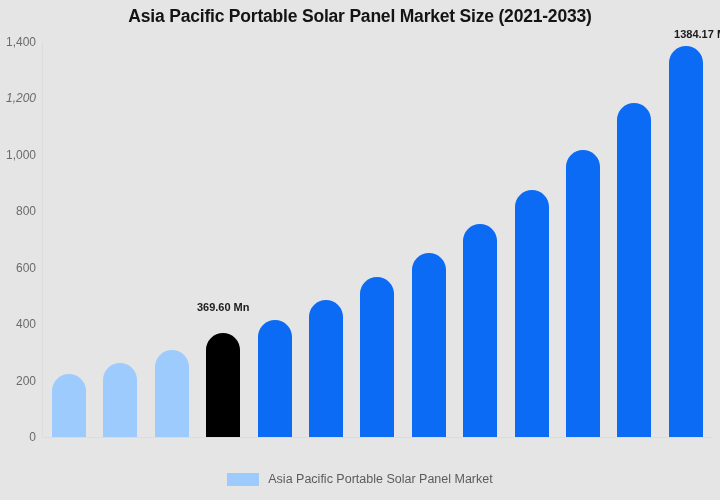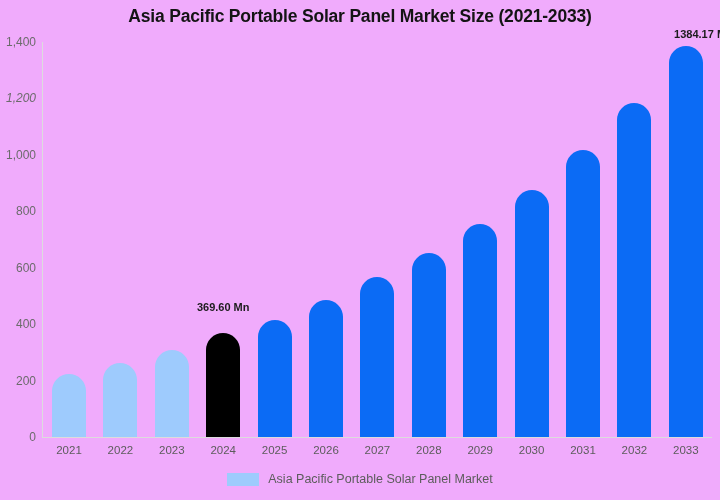--- a/index.html
+++ b/index.html
@@ -11,21 +11,21 @@
     height: 500px;
     background: #ffffff;
     font-family: "Liberation Sans", sans-serif;
     overflow: hidden;
   }
 
   #chart-root {
     position: relative;
     width: 720px;
     height: 500px;
-    background: #f0abfc;
+    background: #e5e5e5;
   }
 
   
   #chart-title {
     position: absolute;
     top: 6px;
     left: 0;
     width: 720px;
     text-align: center;
     font-size: 17.5px;
@@ -205,34 +205,19 @@
       </div>
       <div class="bar-slot" style="left: 575.4px; height: 395px;">
         <div class="bar" style="height: 334.057px; background: rgb(11, 107, 245);"></div>
       </div>
       <div class="bar-slot" style="left: 626.8px; height: 395px;">
         <div class="bar" style="height: 390.534px; background: rgb(11, 107, 245);"></div>
         <div class="bar-label clipped" style="bottom: 396.534px;">1384.17 Mn</div>
       </div>
     </div>
 
-  <div id="x-axis">
-      <div class="x-tick" style="left: 1px;">2021</div>
-      <div class="x-tick" style="left: 52.4px;">2022</div>
-      <div class="x-tick" style="left: 103.8px;">2023</div>
-      <div class="x-tick" style="left: 155.2px;">2024</div>
-      <div class="x-tick" style="left: 206.6px;">2025</div>
-      <div class="x-tick" style="left: 258px;">2026</div>
-      <div class="x-tick" style="left: 309.4px;">2027</div>
-      <div class="x-tick" style="left: 360.8px;">2028</div>
-      <div class="x-tick" style="left: 412.2px;">2029</div>
-      <div class="x-tick" style="left: 463.6px;">2030</div>
-      <div class="x-tick" style="left: 515px;">2031</div>
-      <div class="x-tick" style="left: 566.4px;">2032</div>
-      <div class="x-tick" style="left: 617.8px;">2033</div>
-    </div>
 
   <div id="legend">
     <span id="legend-swatch" style="background: rgb(158, 203, 253);"></span>
     <span id="legend-label">Asia Pacific Portable Solar Panel Market</span>
   </div>
 
 </div>
 
 </body></html>

